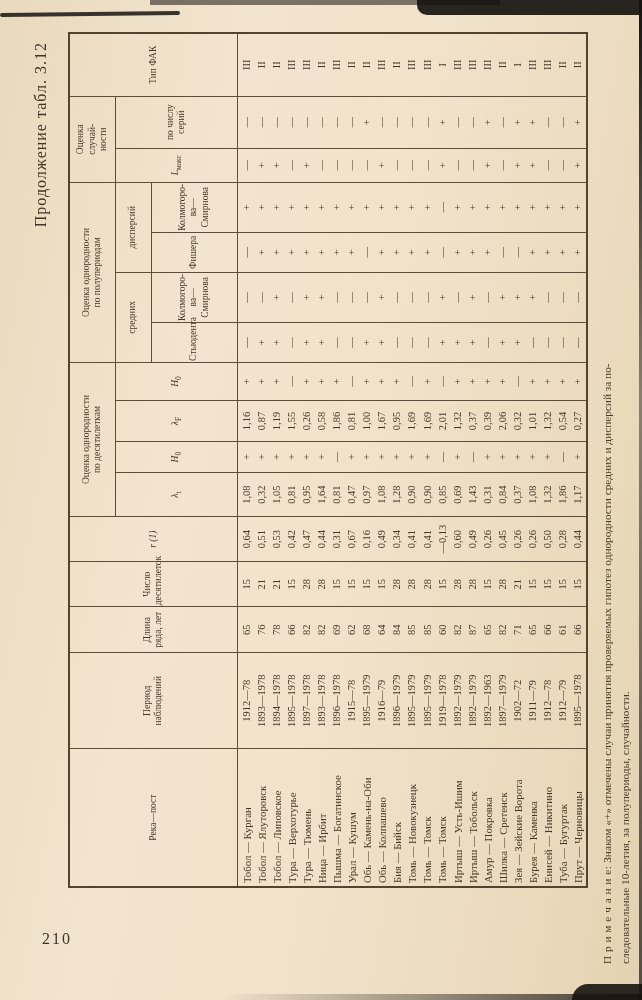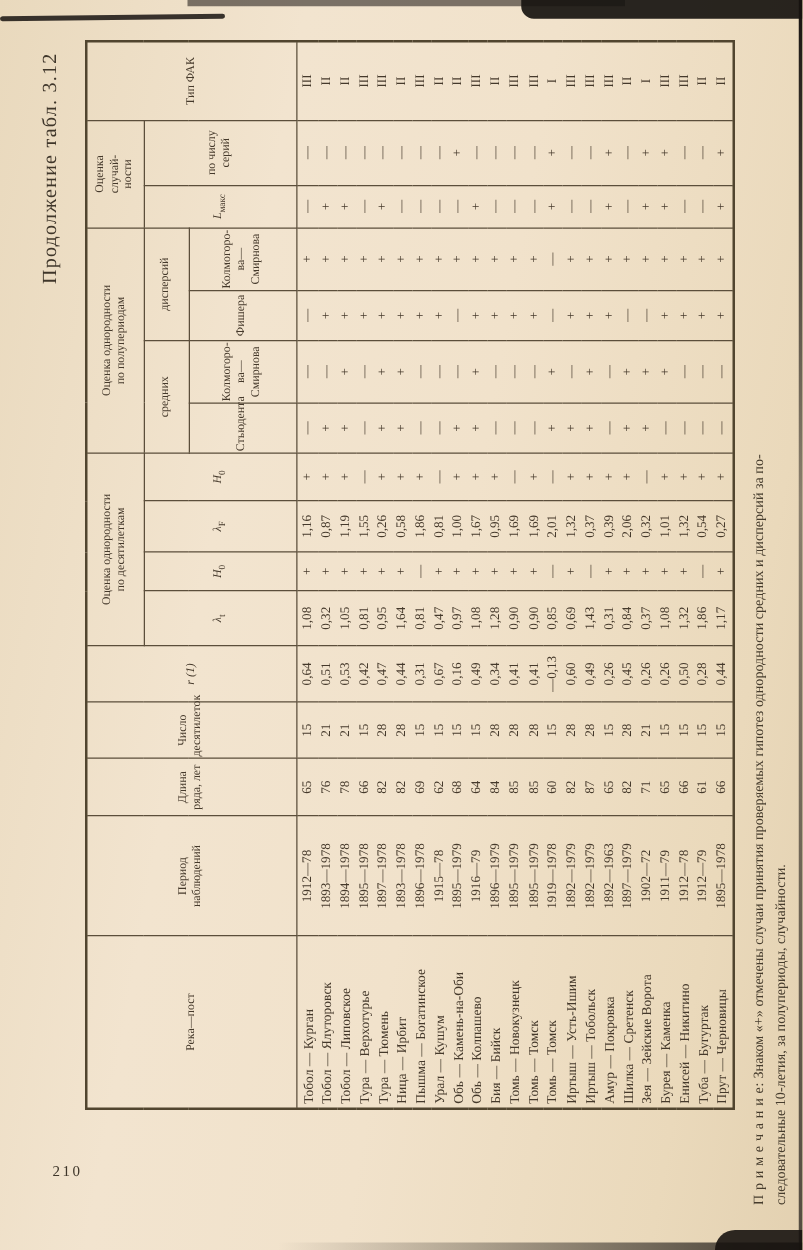--- a/index.html
+++ b/index.html
@@ -9,21 +9,21 @@
         background:linear-gradient(100deg,#e9d9bd 0%,#f2e4cf 30%,#f1e2cb 55%,#ead9bb 85%,#e3d1b1 100%);}
   
   .edge{position:absolute;background:#171310;}
   .edge-top-line{left:0;top:12px;width:180px;height:4px;border-radius:2px;transform:rotate(-0.6deg);opacity:.85;}
   .edge-top-right{right:0;top:0;width:225px;height:15px;border-radius:0 0 0 10px;opacity:.92;}
   .edge-top-thin{left:150px;top:0;width:350px;height:5px;opacity:.55;}
   .edge-right{right:0;top:0;width:3px;height:100%;background:linear-gradient(#171310,rgba(23,19,16,.45) 40%,rgba(23,19,16,.7));}
   .edge-bottom{right:0;bottom:0;width:420px;height:6px;background:linear-gradient(to left,#171310,rgba(23,19,16,0));opacity:.8;}
   .edge-corner-br{right:0;bottom:0;width:70px;height:16px;border-radius:16px 0 0 0;opacity:.9;}
 
-  .pagenum{position:absolute;left:42px;top:930px;font-size:12px;letter-spacing:2px;color:#3e362a;}
+  .pagenum{position:absolute;left:42px;top:930px;font-size:16px;letter-spacing:2px;color:#3e362a;}
 
   
   .land{position:absolute;left:28px;top:14px;width:952px;height:612px;
         transform-origin:0 0;transform:rotate(-90deg) translateX(-952px);}
   .land-title{position:absolute;top:4px;right:28px;font-size:16px;letter-spacing:1px;color:#3f362a;}
 
   table.tbl{position:absolute;left:78px;top:40px;width:856px;height:520px;
         border-collapse:collapse;table-layout:fixed;}
   .tbl th,.tbl td{font-weight:normal;padding:0;color:#45392b;}
   .tbl thead th{border:1px solid #5b4e3b;font-size:9.5px;line-height:1.2;text-align:center;

